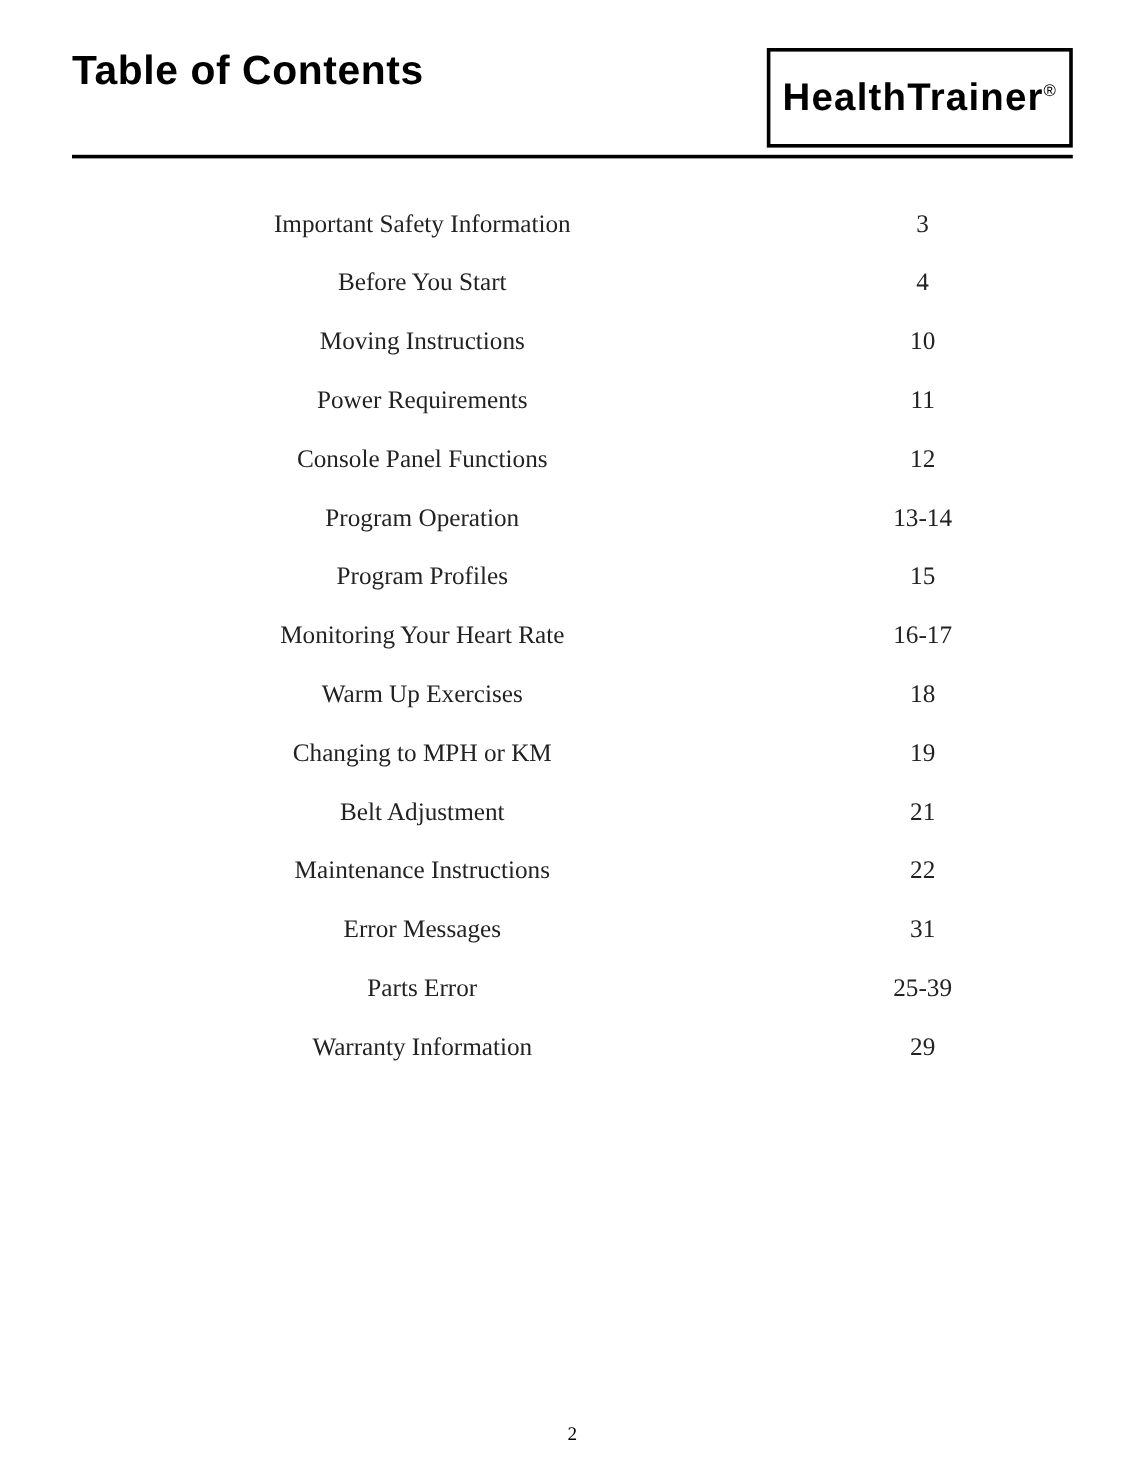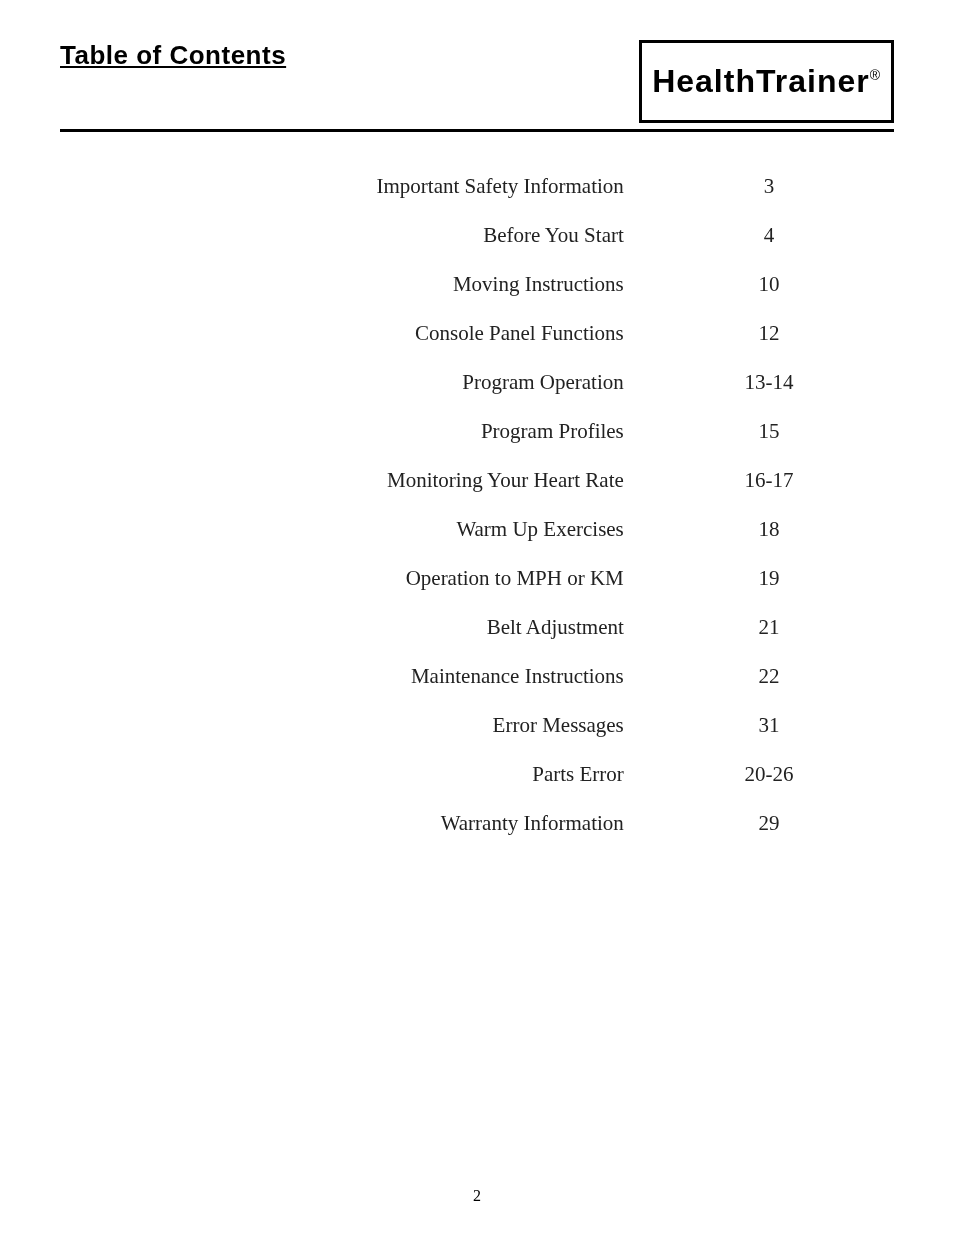--- a/index.html
+++ b/index.html
@@ -28,24 +28,23 @@
     .header {
       display: flex;
       justify-content: space-between;
       align-items: flex-start;
       margin-bottom: 6px;
     }
 
     .title {
       font-family: Arial, Helvetica, sans-serif;
       font-weight: 900;
-      font-size: 26px;
+      font-size: 34px;
       color: #000000;
       letter-spacing: 0.5px;
-      text-decoration: underline;
     }
 
     .logo {
       display: flex;
       align-items: center;
     }
 
     .logo-text {
       font-family: Arial, Helvetica, sans-serif;
       font-weight: 900;
@@ -79,21 +78,21 @@
     }
 
     .toc-row td {
       padding: 12px 20px 12px 20px;
       font-size: 20px;
       color: #222222;
       vertical-align: middle;
     }
 
     .toc-row td.item-title {
-      text-align: right;
+      text-align: center;
       width: 70%;
       font-size: 21px;
     }
 
     .toc-row td.item-page {
       text-align: center;
       width: 30%;
       font-size: 21px;
     }
 
@@ -129,58 +128,62 @@
         </tr>
         <tr class="toc-row">
           <td class="item-title">Before You Start</td>
           <td class="item-page">4</td>
         </tr>
         <tr class="toc-row">
           <td class="item-title">Moving Instructions</td>
           <td class="item-page">10</td>
         </tr>
         <tr class="toc-row">
+          <td class="item-title">Power Requirements</td>
+          <td class="item-page">11</td>
+        </tr>
+        <tr class="toc-row">
           <td class="item-title">Console Panel Functions</td>
           <td class="item-page">12</td>
         </tr>
         <tr class="toc-row">
           <td class="item-title">Program Operation</td>
           <td class="item-page">13-14</td>
         </tr>
         <tr class="toc-row">
           <td class="item-title">Program Profiles</td>
           <td class="item-page">15</td>
         </tr>
         <tr class="toc-row">
           <td class="item-title">Monitoring Your Heart Rate</td>
           <td class="item-page">16-17</td>
         </tr>
         <tr class="toc-row">
           <td class="item-title">Warm Up Exercises</td>
           <td class="item-page">18</td>
         </tr>
         <tr class="toc-row">
-          <td class="item-title">Operation to MPH or KM</td>
+          <td class="item-title">Changing to MPH or KM</td>
           <td class="item-page">19</td>
         </tr>
         <tr class="toc-row">
           <td class="item-title">Belt Adjustment</td>
           <td class="item-page">21</td>
         </tr>
         <tr class="toc-row">
           <td class="item-title">Maintenance Instructions</td>
           <td class="item-page">22</td>
         </tr>
         <tr class="toc-row">
           <td class="item-title">Error Messages</td>
           <td class="item-page">31</td>
         </tr>
         <tr class="toc-row">
           <td class="item-title">Parts Error</td>
-          <td class="item-page">20-26</td>
+          <td class="item-page">25-39</td>
         </tr>
         <tr class="toc-row">
           <td class="item-title">Warranty Information</td>
           <td class="item-page">29</td>
         </tr>
       </tbody>
   </table>
 
   <div class="page-number">2</div>
 </div>

